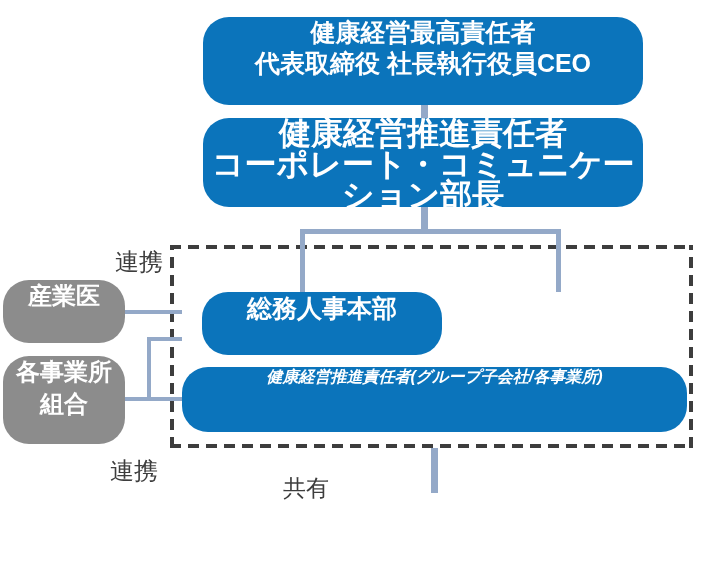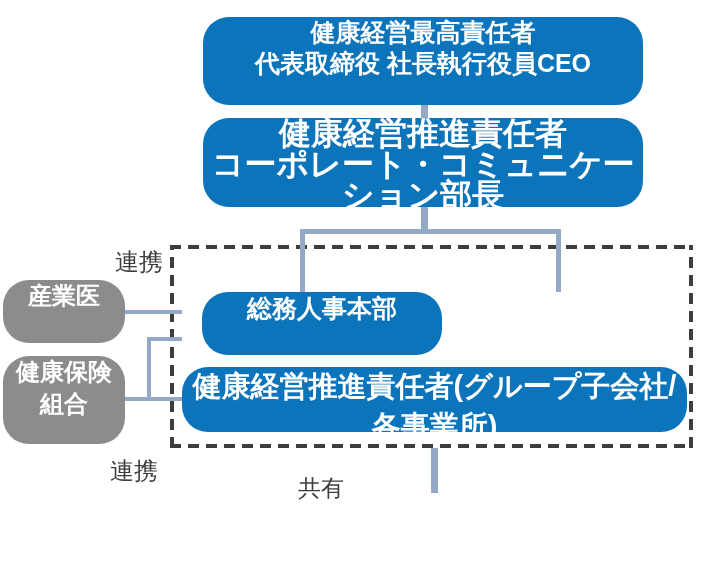--- a/index.html
+++ b/index.html
@@ -57,29 +57,29 @@
     font-weight: normal;
     color: var(--text-dark);
     z-index: 4;
   }
 
   
   .ceo-box       { left: 203px; top: 17px;  width: 440px; height: 88px; font-size: 25px; line-height: 31px; }
   .promoter-box  { left: 203px; top: 118px; width: 440px; height: 89px; font-size: 32px; line-height: 31px; }
   .somu-box      { left: 182px; top: 292px; width: 240px; height: 63px; font-size: 25px; margin-left: 20px; }
   .keiei-box     { left: 430px; top: 292px; width: 257px; height: 63px; font-size: 25px; }
-  .wide-box      { left: 182px; top: 367px; width: 505px; height: 65px; font-size: 29px; }
+  .wide-box      { left: 182px; top: 367px; width: 505px; height: 65px; font-size: 16px; font-style: italic; }
   .employee-box  { left: 340px; top: 492px; width: 193px; height: 66px; font-size: 26px; }
   .sangyoi-box   { left: 3px;   top: 280px; width: 122px; height: 63px; font-size: 24px; }
   .kenpo-box     { left: 3px;   top: 356px; width: 122px; height: 88px; font-size: 24px; line-height: 32px; }
 
   .dept-group-label { left: 170px; top: 252px; width: 523px; text-align: center; font-size: 24px; }
   .renkei-top    { left: 90px;  top: 246px; width: 73px; text-align: right; font-size: 24px; }
   .renkei-bottom { left: 85px;  top: 455px; width: 73px; text-align: right; font-size: 24px; }
-  .kyoyu-label   { left: 298px; top: 473px; width: 52px; text-align: left;  font-size: 23px; }
+  .kyoyu-label   { left: 283px; top: 473px; width: 52px; text-align: left;  font-size: 23px; }
 
   .c-v1 { left: 421px; top: 105px; width: 7px; height: 13px; }
   .c-v2 { left: 421px; top: 207px; width: 7px; height: 24px; }
   .c-hb { left: 300px; top: 229px; width: 261px; height: 5px; }
   .c-vl { left: 300px; top: 229px; width: 5px; height: 63px; }
   .c-vr { left: 556px; top: 229px; width: 5px; height: 63px; }
   .c-v6 { left: 431px; top: 448px; width: 7px; height: 45px; }
   .l-1  { left: 125px; top: 310px; width: 57px; height: 4px; }
   .l-2  { left: 147px; top: 337px; width: 35px; height: 4px; }
   .l-3  { left: 147px; top: 337px; width: 4px;  height: 64px; }
@@ -115,21 +115,21 @@
     <span class="box-label">総務人事本部</span>
   </div>
   <div class="box blue wide-box">
     <span class="box-label">健康経営推進責任者(グループ子会社/各事業所)</span>
   </div>
 
   <div class="box gray sangyoi-box">
     <span class="box-label">産業医</span>
   </div>
   <div class="box gray kenpo-box">
-    <span class="box-label">健康保険
+    <span class="box-label">各事業所
 組合</span>
   </div>
 
   <div class="free-label renkei-top">連携</div>
   <div class="free-label renkei-bottom">連携</div>
   <div class="free-label kyoyu-label">共有</div>
 
 </div>
 
 </body></html>

